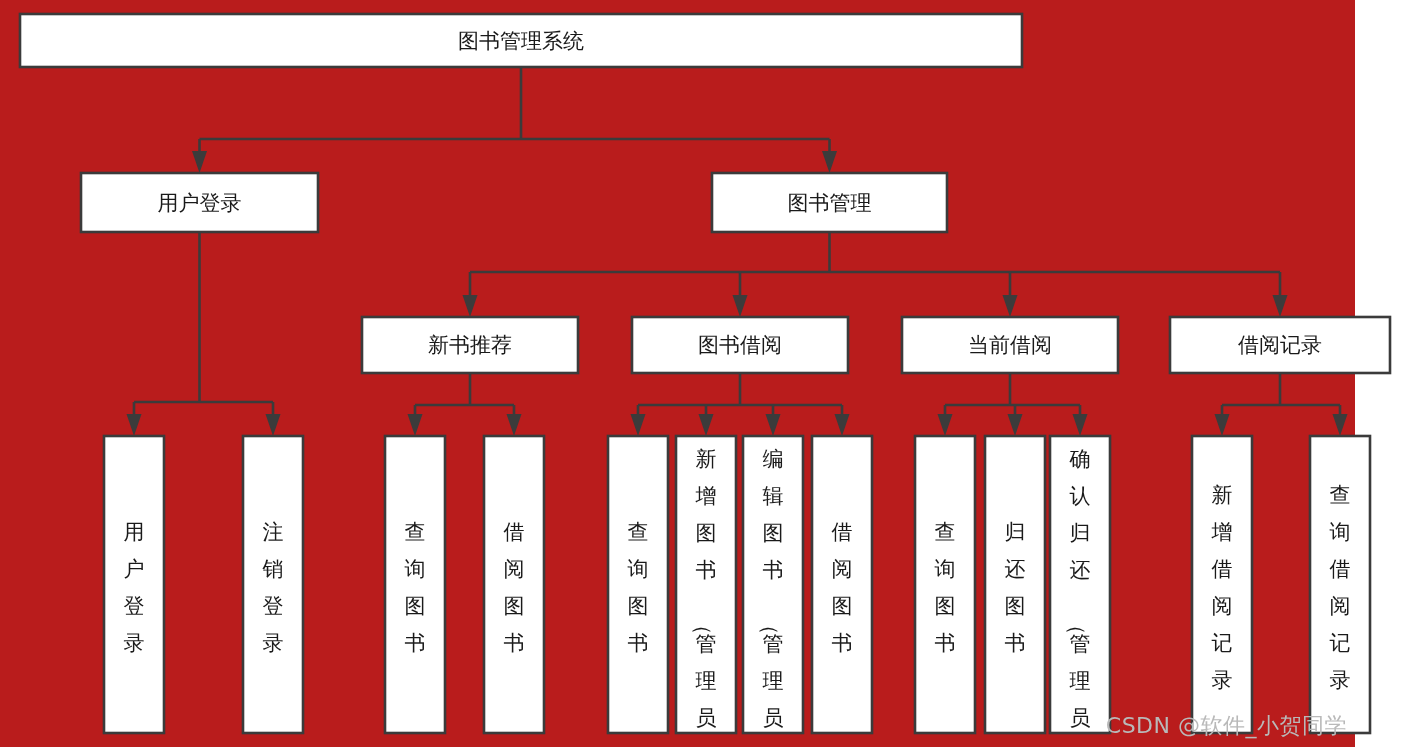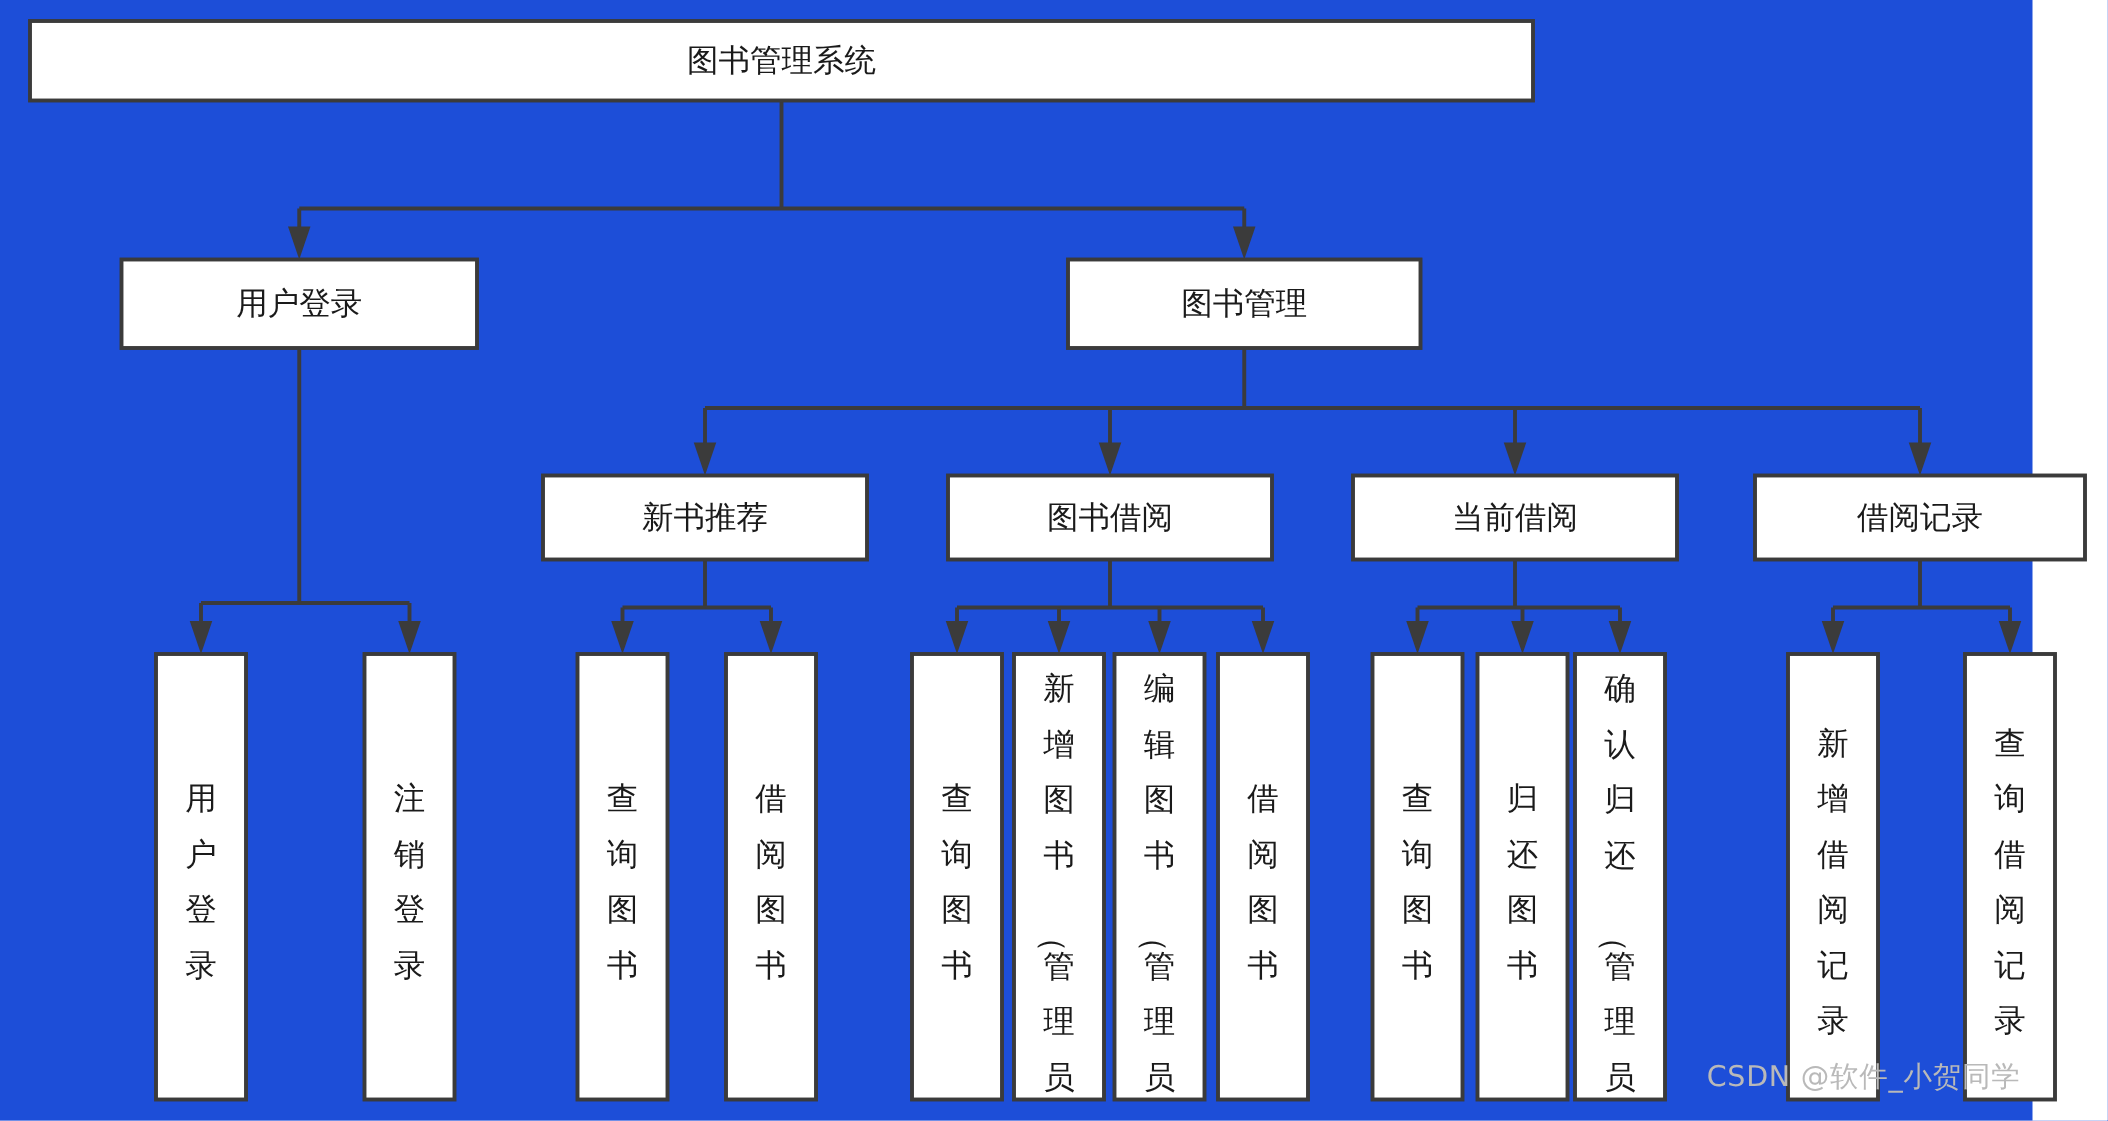--- a/index.html
+++ b/index.html
@@ -10,21 +10,21 @@
   body {
     width: 1405px;
     height: 747px;
     font-family: "DejaVu Sans", "Liberation Sans", sans-serif;
     overflow: hidden;
   }
   #diagram-root {
     position: relative;
     width: 1355px;
     height: 747px;
-    background: #1d4ed8;
+    background: #b91c1c;
   }
   svg#flow-svg {
     position: absolute;
     top: 0;
     left: 0;
     width: 1405px;
     height: 747px;
   }
   .node-box {
     fill: #ffffff;
@@ -49,23 +49,23 @@
     stroke-width: 2.6;
     fill: none;
   }
   .arrow-head {
     fill: #3b3b3b;
     stroke: none;
   }
   .watermark {
     position: absolute;
     right: 8px;
-    bottom: 16px;
-    font-family: "DejaVu Sans", "Liberation Sans", sans-serif;
-    font-size: 19px;
+    bottom: 6px;
+    font-family: "DejaVu Sans", "Liberation Sans", sans-serif;
+    font-size: 22px;
     color: #b9b9b9;
     letter-spacing: 0.5px;
     white-space: nowrap;
     user-select: none;
   }
 </style>
 </head>
 <body>
 
 <div id="diagram-root">

